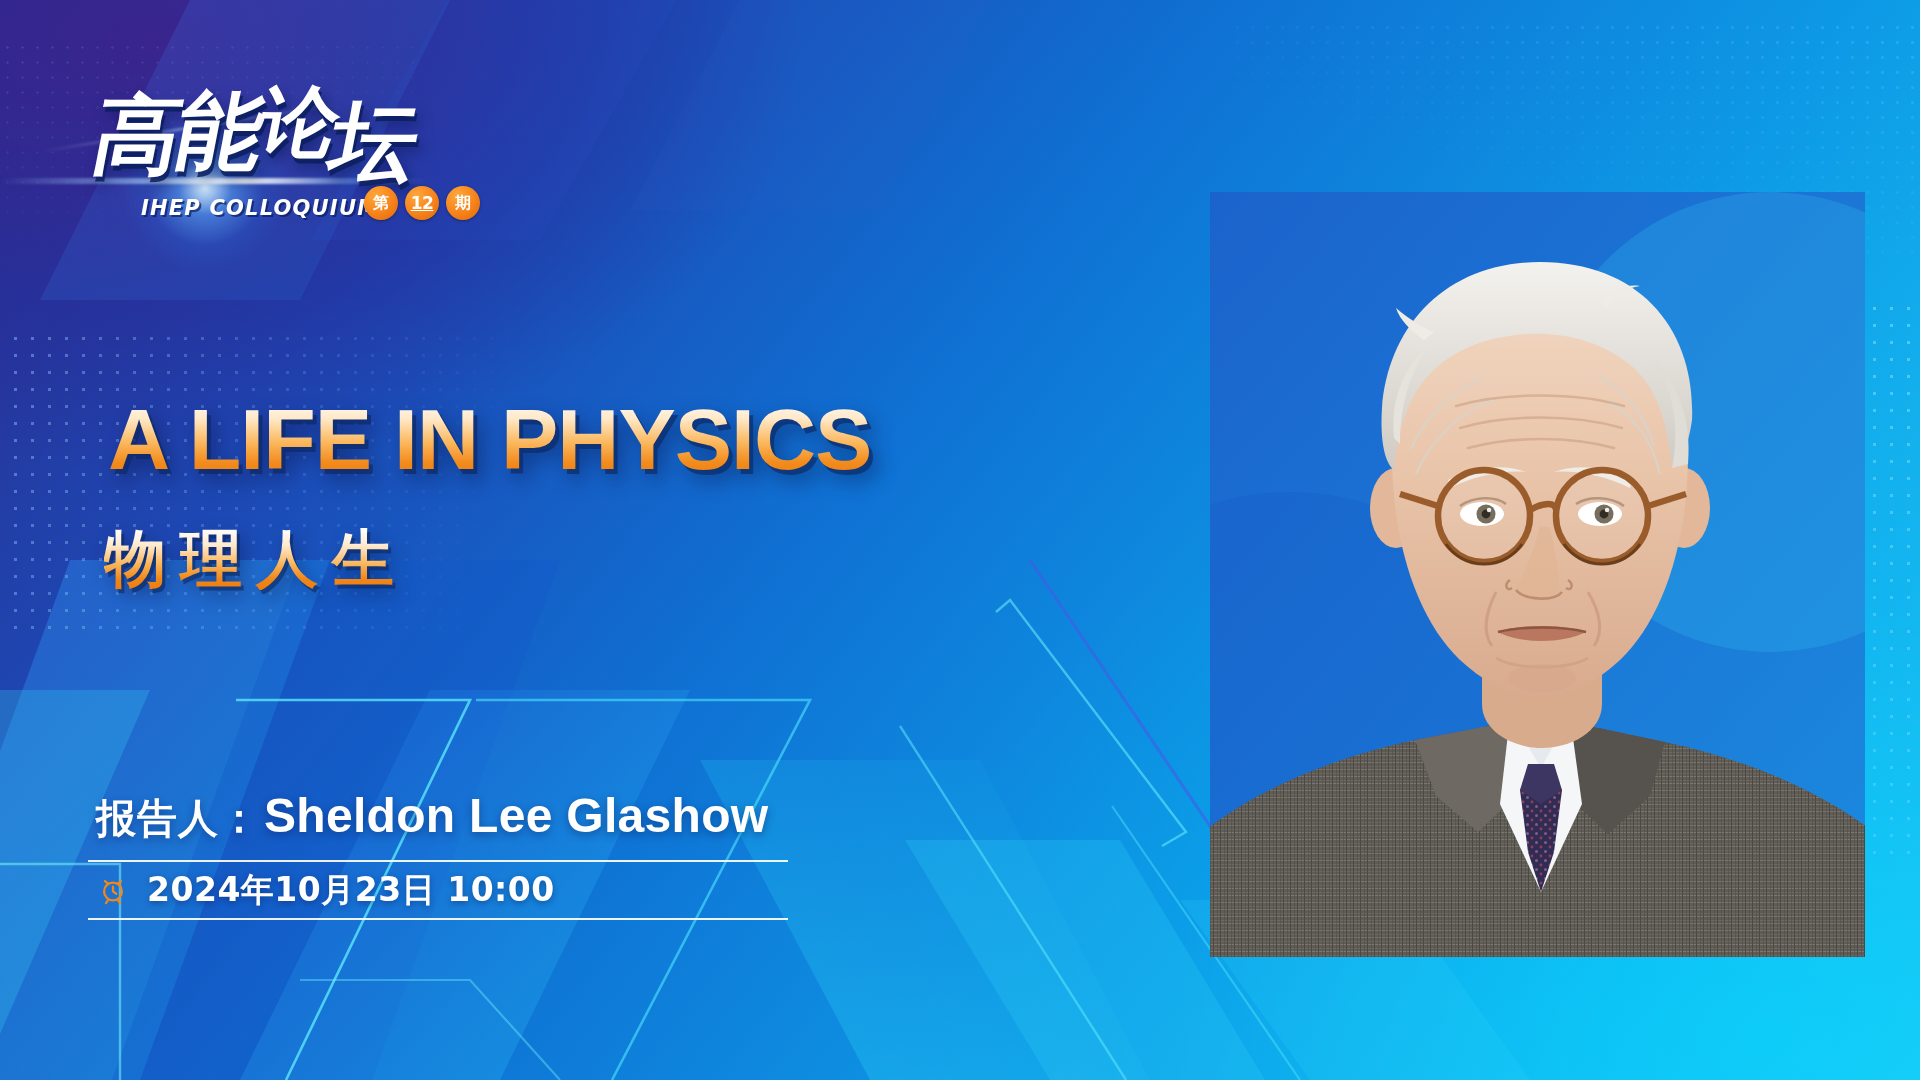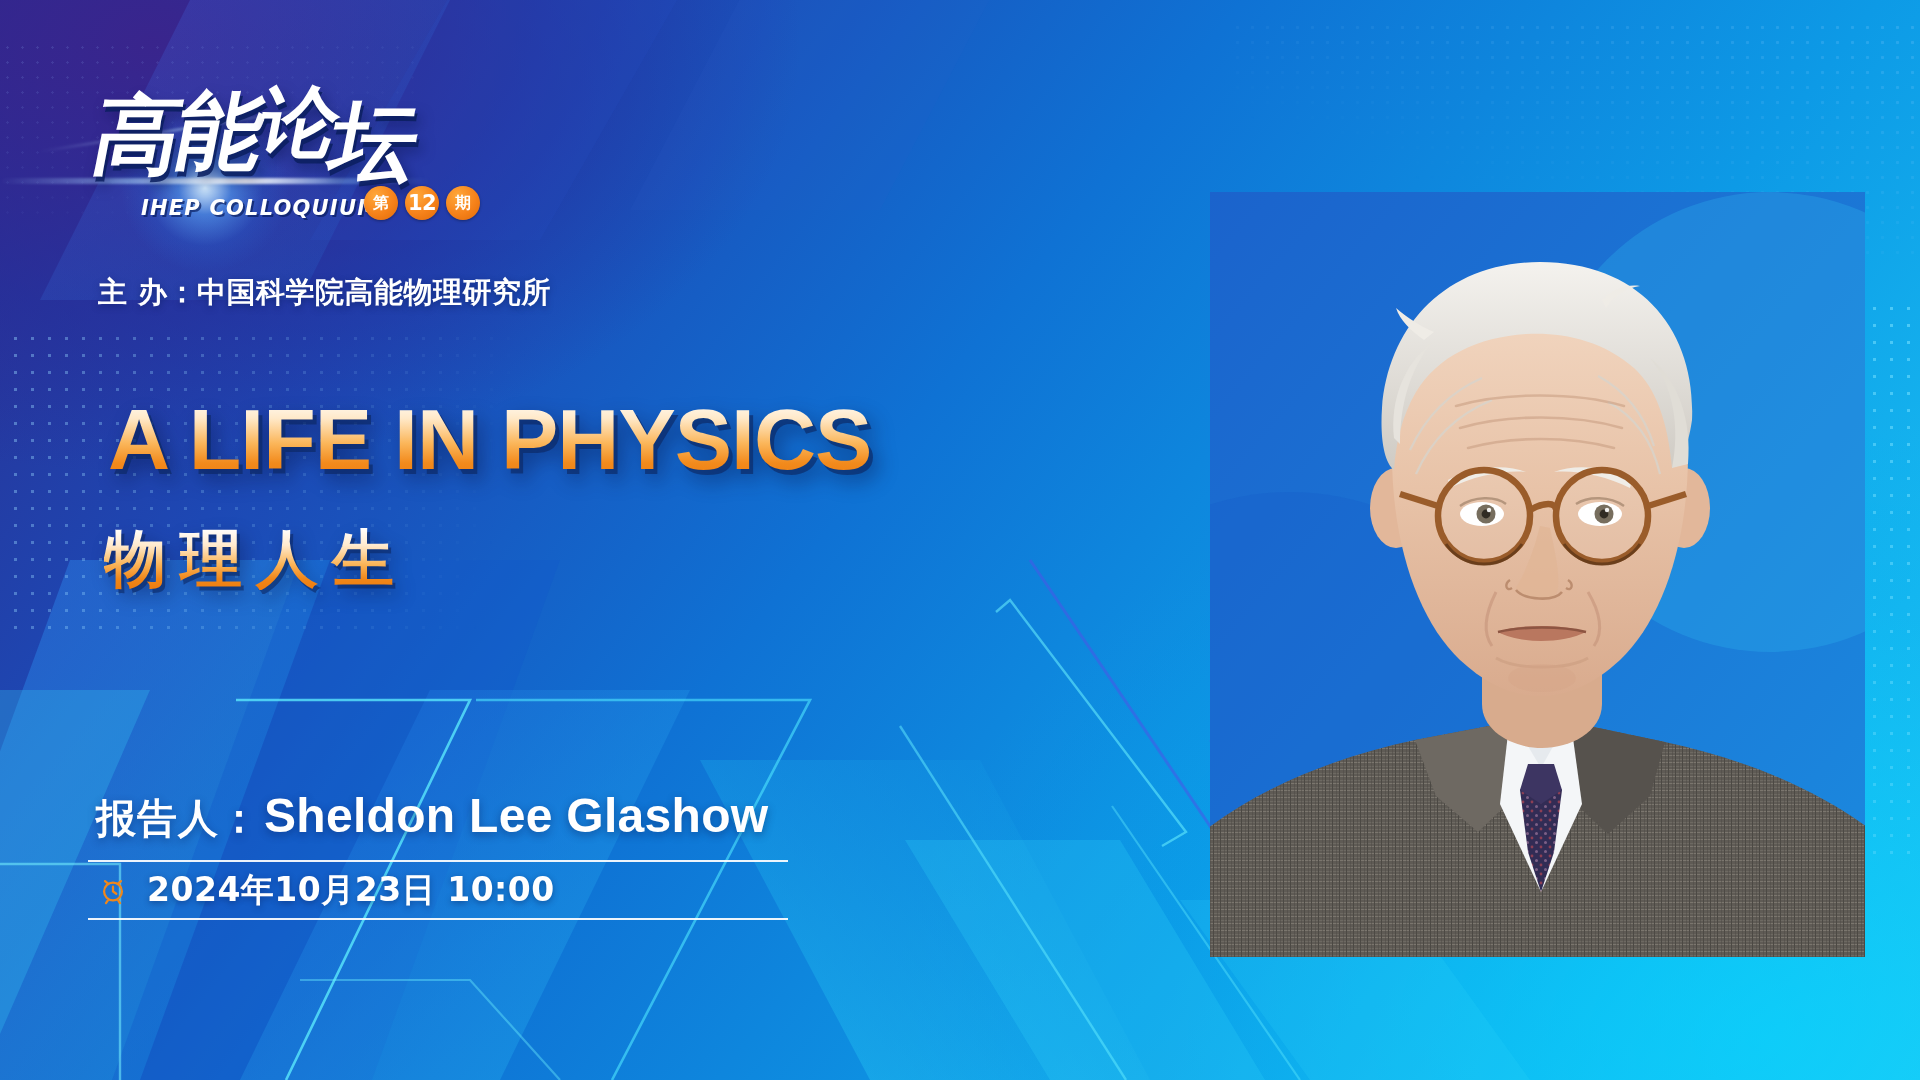--- a/index.html
+++ b/index.html
@@ -89,21 +89,21 @@
 
   #issue-badges{ position:absolute; left:364px; top:186px; display:flex; gap:7px; align-items:center; }
   .badge{
     width:34px; height:34px; border-radius:50%;
     background:radial-gradient(circle at 34% 28%, #ffa73a 0%, #f6821a 55%, #e06a08 100%);
     color:#fff; font-size:16px; font-weight:700;
     display:flex; align-items:center; justify-content:center;
     font-family:"DejaVu Sans","Liberation Sans",sans-serif;
     box-shadow:0 1px 3px rgba(0,0,0,.35);
   }
-  .badge.num{ font-size:21px; letter-spacing:-.5px; }
+  .badge.num{ font-size:17px; letter-spacing:-.5px;text-decoration:underline; }
 
   #organizer{
     position:absolute; left:98px; top:273px;
     font-family:"DejaVu Sans","Liberation Sans",sans-serif;
     font-size:29px; font-weight:700; color:#ffffff;
     letter-spacing:.5px; white-space:nowrap;
     text-shadow:0 2px 6px rgba(6,24,80,.5);
   }
 
   
@@ -241,21 +241,20 @@
     <div id="logo-cn"><span class="c1">高</span><span class="c2">能</span><span class="c3">论</span><span class="c4">坛</span></div>
     <div id="logo-en">IHEP COLLOQUIUM</div>
   </div>
 
   <div id="issue-badges">
     <span class="badge">第</span>
     <span class="badge num">12</span>
     <span class="badge">期</span>
   </div>
 
-  <div id="organizer">主 办：中国科学院高能物理研究所</div>
 
   <h1 id="title-en">A LIFE IN PHYSICS</h1>
   <h2 id="title-cn">物理人生</h2>
 
   <div id="speaker-row">
     <span id="speaker-label">报告人：</span>
     <span id="speaker-name">Sheldon Lee Glashow</span>
   </div>
 
   <div id="meta-block">

